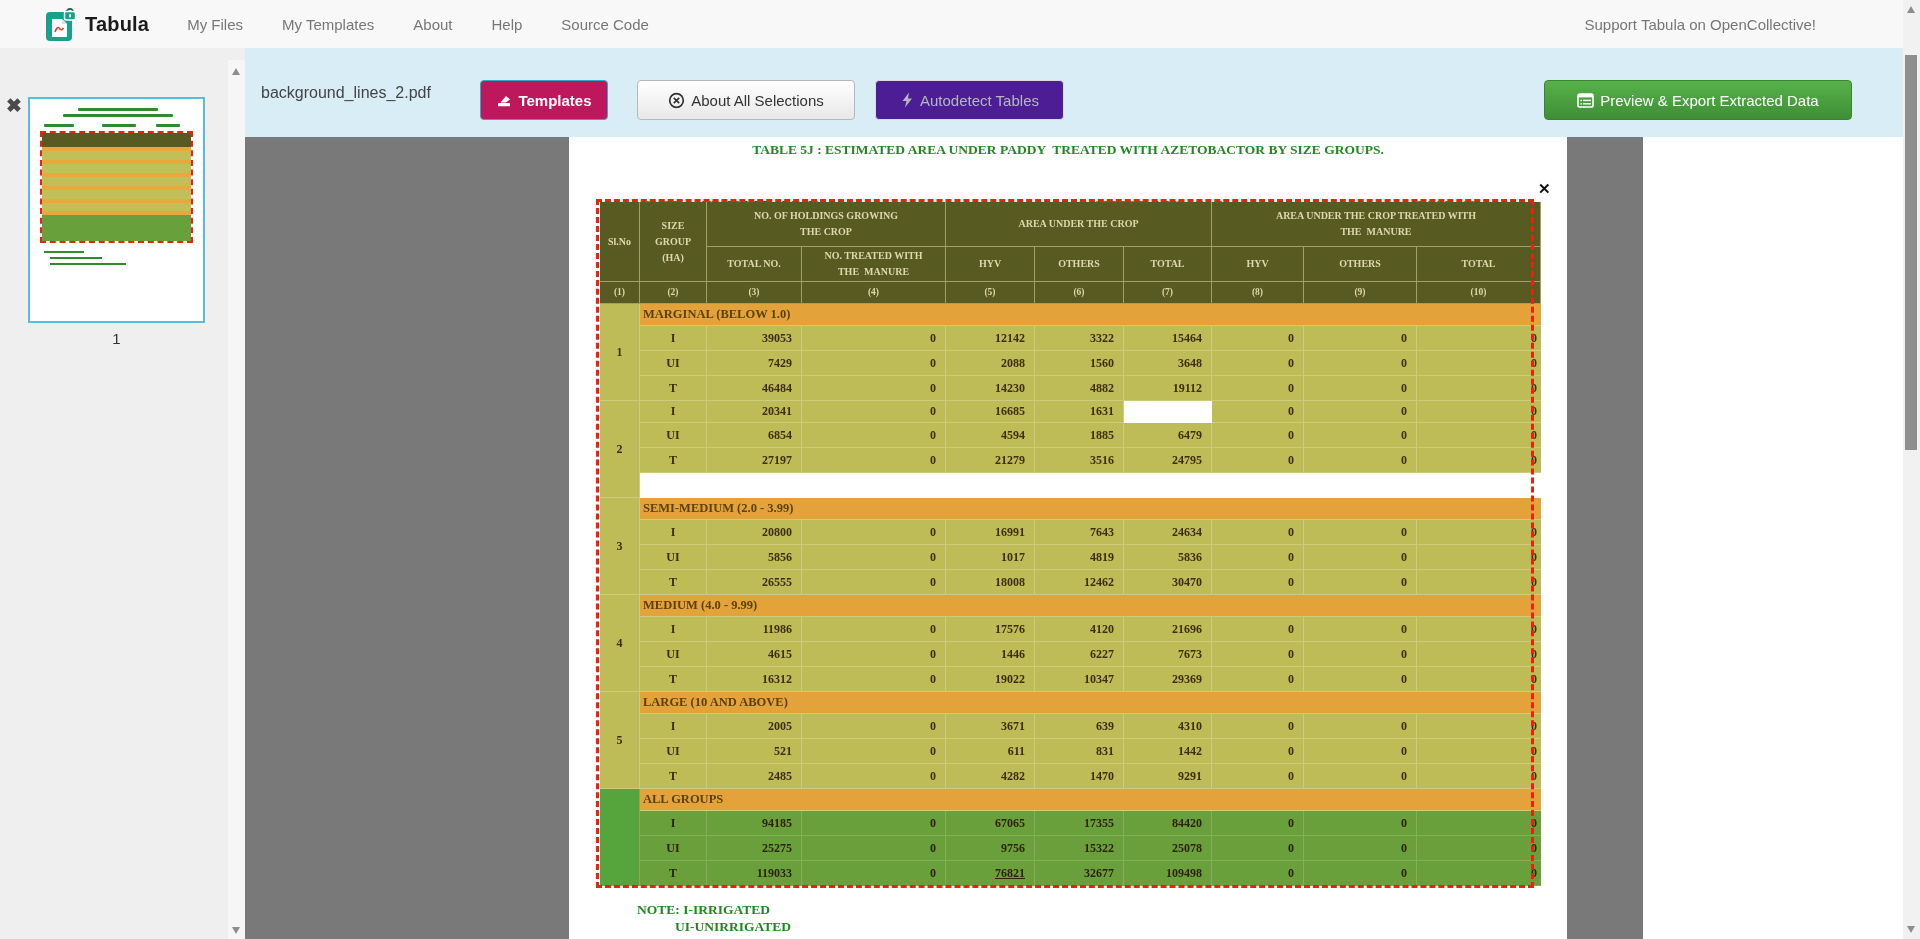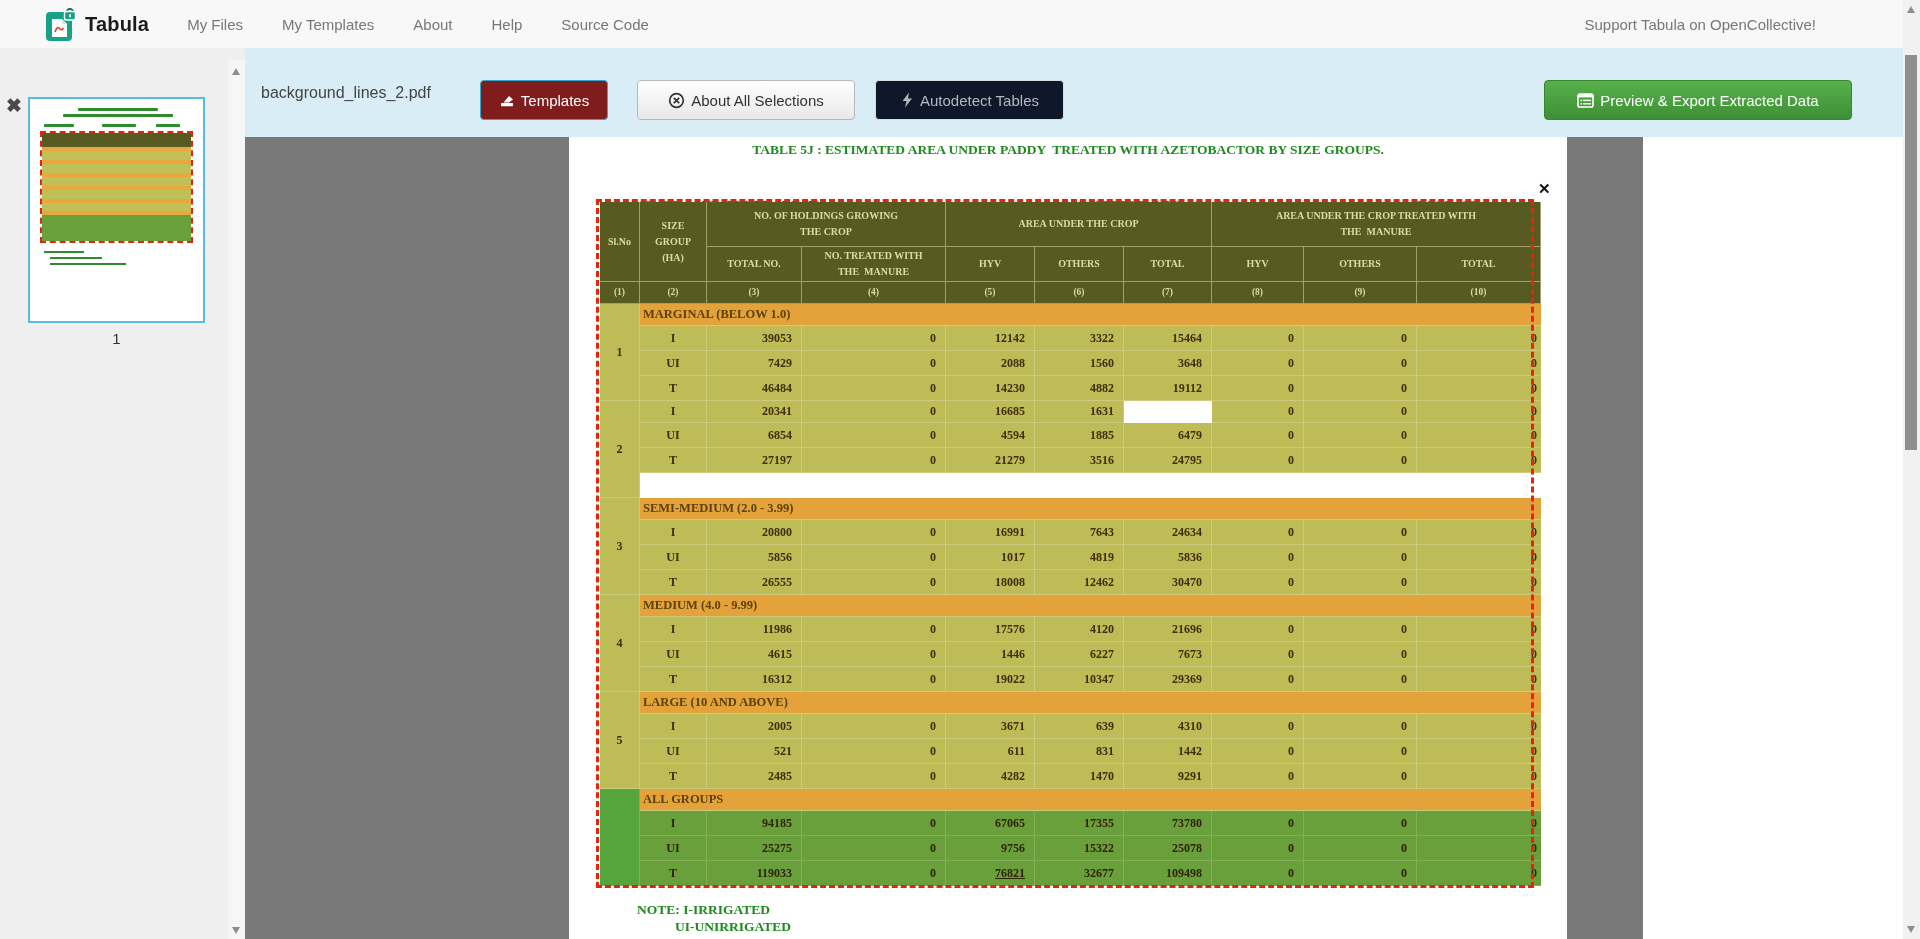--- a/index.html
+++ b/index.html
@@ -39,24 +39,24 @@
           border-bottom:7px solid #8d8d8d;}
   .arr.down{border-left:4.5px solid transparent;border-right:4.5px solid transparent;
             border-top:7px solid #8d8d8d;}
 
   
   .toolbar{position:absolute;left:245px;top:48px;width:1658px;height:89px;background:#d9edf7;}
   .filename{position:absolute;left:16px;top:0;height:89px;display:flex;align-items:center;
             color:#444;font-size:16px;}
   .btn{position:absolute;top:32px;height:40px;border-radius:4px;display:flex;align-items:center;
        justify-content:center;font-size:15px;cursor:pointer;box-sizing:border-box;gap:6px;}
-  .btn-templates{left:235px;width:128px;background:#7f1d1d;border:1px solid #35a5cc;color:#fff;}
+  .btn-templates{left:235px;width:128px;background:#be185d;border:1px solid #35a5cc;color:#fff;font-weight:bold;}
   .btn-clear{left:392px;width:218px;background:linear-gradient(#ffffff,#e8e8e8);
              border:1px solid #b8b8b8;color:#333;}
-  .btn-autodetect{left:630px;width:189px;background:#0f172a;border:1px solid #d8dde0;
+  .btn-autodetect{left:630px;width:189px;background:#4c1d95;border:1px solid #d8dde0;
                   color:#b3b8bb;cursor:default;}
   .btn-export{right:51px;width:308px;background:linear-gradient(#57b14a,#3e8f35);
               border:1px solid #38842f;color:#fff;}
 
   
   .viewer{position:absolute;left:245px;top:137px;width:1398px;height:802px;background:#797979;
           overflow:hidden;}
   .pdf-page{position:absolute;left:324px;top:0;width:998px;height:802px;background:#fff;
             font-family:"Liberation Serif",serif;font-weight:bold;}
   .doc-title{position:absolute;top:5px;left:0;width:100%;text-align:center;color:#1f8a1f;
@@ -386,21 +386,21 @@
         <div class="cell val" style="grid-column: 8;">0</div>
         <div class="cell val" style="grid-column: 9;">0</div>
         <div class="cell val last" style="grid-column: 10;">0</div>
         <div class="slno green" style="grid-column: 1;"></div>
         <div class="band">ALL GROUPS</div>
         <div class="cell lab g" style="grid-column: 2;">I</div>
         <div class="cell val g" style="grid-column: 3;">94185</div>
         <div class="cell val g" style="grid-column: 4;">0</div>
         <div class="cell val g" style="grid-column: 5;">67065</div>
         <div class="cell val g" style="grid-column: 6;">17355</div>
-        <div class="cell val g" style="grid-column: 7;">73780</div>
+        <div class="cell val g" style="grid-column: 7;">84420</div>
         <div class="cell val g" style="grid-column: 8;">0</div>
         <div class="cell val g" style="grid-column: 9;">0</div>
         <div class="cell val last g" style="grid-column: 10;">0</div>
         <div class="cell lab g" style="grid-column: 2;">UI</div>
         <div class="cell val g" style="grid-column: 3;">25275</div>
         <div class="cell val g" style="grid-column: 4;">0</div>
         <div class="cell val g" style="grid-column: 5;">9756</div>
         <div class="cell val g" style="grid-column: 6;">15322</div>
         <div class="cell val g" style="grid-column: 7;">25078</div>
         <div class="cell val g" style="grid-column: 8;">0</div>

